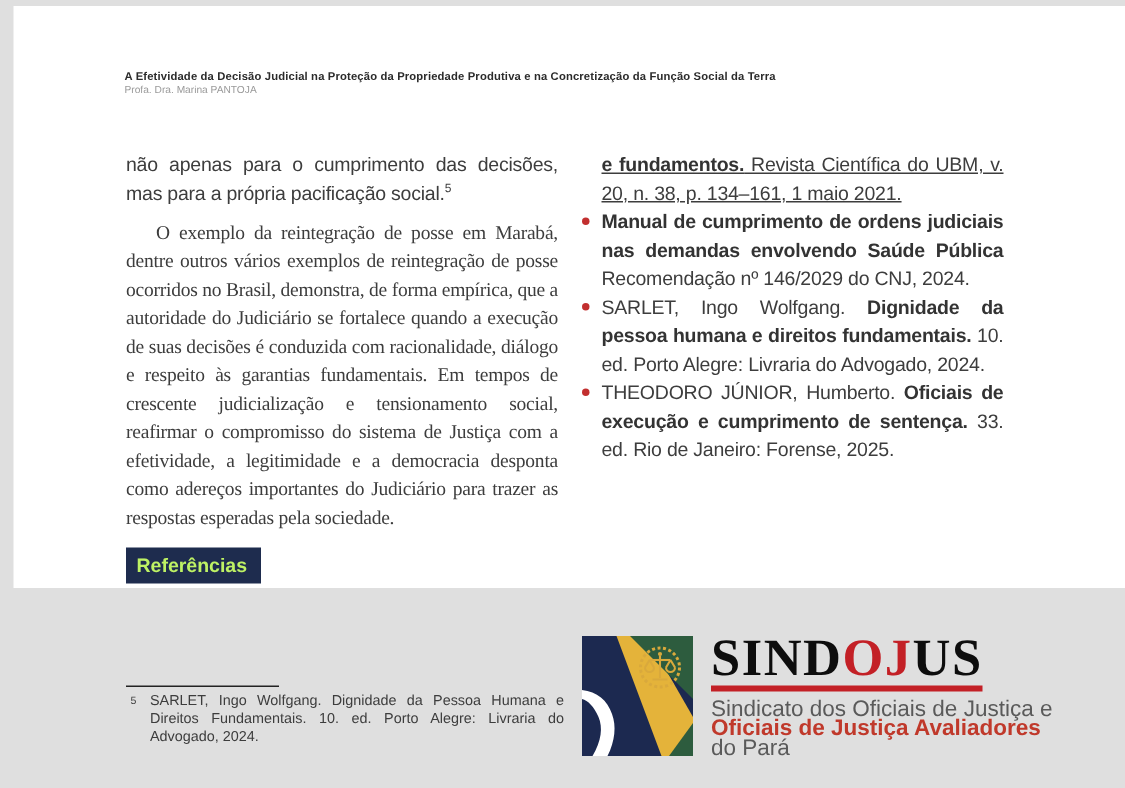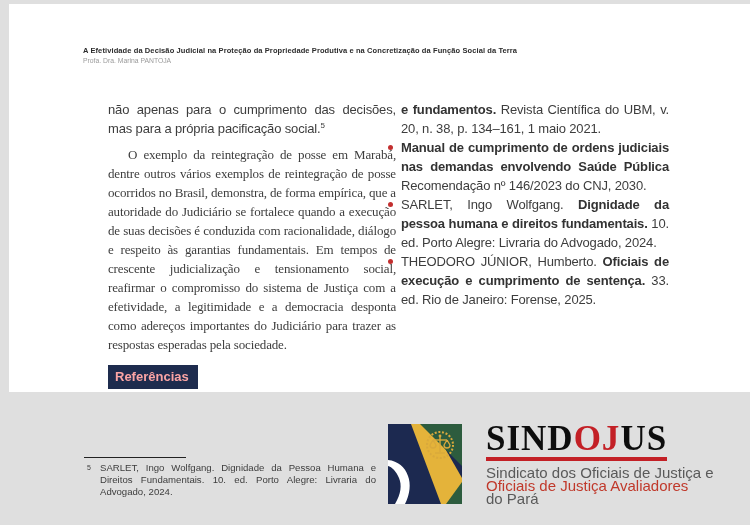--- a/index.html
+++ b/index.html
@@ -14,52 +14,52 @@
     background:#ffffff;
   }
   
   .doc-header{position:absolute;left:74px;top:42px;width:620px;}
   .doc-title{font-size:7.5px;font-weight:700;color:#2b2b2b;letter-spacing:.1px;}
   .doc-author{font-size:6.8px;color:#9a9a9a;margin-top:2px;}
 
   
   .col{position:absolute;top:96px;width:288px;font-size:13px;line-height:19px;
        color:#3d3d3d;text-align:justify;letter-spacing:-0.15px;}
-  .col-left{left:75px;margin-left:24px;}
+  .col-left{left:75px;}
   .col-right{left:376px;width:284px;}
   .para-indent{text-indent:20px;margin-top:7px;font-family:Liberation Serif, serif;}
   sup.fnref{font-size:8px;vertical-align:super;line-height:0;}
 
-  .ref-badge{display:inline-block;background:#1e2c4e;color:#fca5a5;font-weight:700;
+  .ref-badge{display:inline-block;background:#1e2c4e;color:#bef264;font-weight:700;
              font-size:13px;letter-spacing:0;padding:2px 9px 3px 7px;margin-top:11px;}
 
   .ref-list{margin-top:11px;}
   .ref-item{position:relative;padding-left:16px;}
   .ref-item .bullet{position:absolute;left:3px;top:7px;width:5px;height:5px;
                     border-radius:50%;background:#c22f2f;}
   .ref-item .b, .col .b{font-weight:700;color:#333;}
-  .ref-cont{position:relative;padding-left:16px;}
+  .ref-cont{position:relative;padding-left:16px;text-decoration:underline;}
 
   
   .footnote{position:absolute;left:75px;top:453px;width:292px;color:#3d3d3d;}
   .footnote-rule{width:102px;border-top:1.5px solid #222;margin-bottom:4px;}
   .footnote-body{position:relative;padding-left:16px;font-size:9.6px;line-height:12px;
                  text-align:justify;}
   .footnote-marker{position:absolute;left:3px;top:0;font-size:7px;}
 
   
   .logo{position:absolute;left:379px;top:420px;display:flex;align-items:flex-start;}
   .emblem{width:74px;height:80px;display:block;}
-  .logo-text{margin-left:24px;}
+  .logo-text{margin-left:12px;}
   .wordmark{font-family:"Liberation Serif",serif;font-weight:700;font-size:35px;
             line-height:30px;color:#0d0d0d;letter-spacing:1px;display:inline-block;
             border-bottom:4px solid #c32026;padding-bottom:3px;}
   .wordmark .red{color:#c32026;}
   .logo-sub{margin-top:5px;font-size:15px;line-height:13px;color:#5a5a5a;}
-  .logo-sub .redline{color:#c0392b;}
+  .logo-sub .redline{color:#c0392b;font-weight:bold;}
 </style>
 </head>
 <body>
 
 <div class="sheet">
 
   <div class="doc-header">
     <div class="doc-title">A Efetividade da Decisão Judicial na Proteção da Propriedade Produtiva e na Concretização da Função Social da Terra</div>
     <div class="doc-author">Profa. Dra. Marina PANTOJA</div>
   </div>
@@ -70,21 +70,21 @@
 
     <div class="ref-badge">Referências</div>
 
   </div>
 
   <div class="col col-right">
     <div class="ref-cont">
       <span class="b">e fundamentos.</span><span> Revista Científica do UBM, v. 20, n. 38, p. 134–161, 1 maio 2021.</span>
     </div>
     <div class="ref-item">
-      <span class="bullet"></span><span class="b">Manual de cumprimento de ordens judiciais nas demandas envolvendo Saúde Pública</span><span> Recomendação nº 146/2023 do CNJ, 2030.</span>
+      <span class="bullet"></span><span class="b">Manual de cumprimento de ordens judiciais nas demandas envolvendo Saúde Pública</span><span> Recomendação nº 146/2029 do CNJ, 2024.</span>
     </div>
     <div class="ref-item">
       <span class="bullet"></span><span>SARLET, Ingo Wolfgang. </span><span class="b">Dignidade da pessoa humana e direitos fundamentais.</span><span> 10. ed. Porto Alegre: Livraria do Advogado, 2024.</span>
     </div>
     <div class="ref-item">
       <span class="bullet"></span><span>THEODORO JÚNIOR, Humberto. </span><span class="b">Oficiais de execução e cumprimento de sentença.</span><span> 33. ed. Rio de Janeiro: Forense, 2025.</span>
     </div>
   </div>
 
   <div class="footnote">

